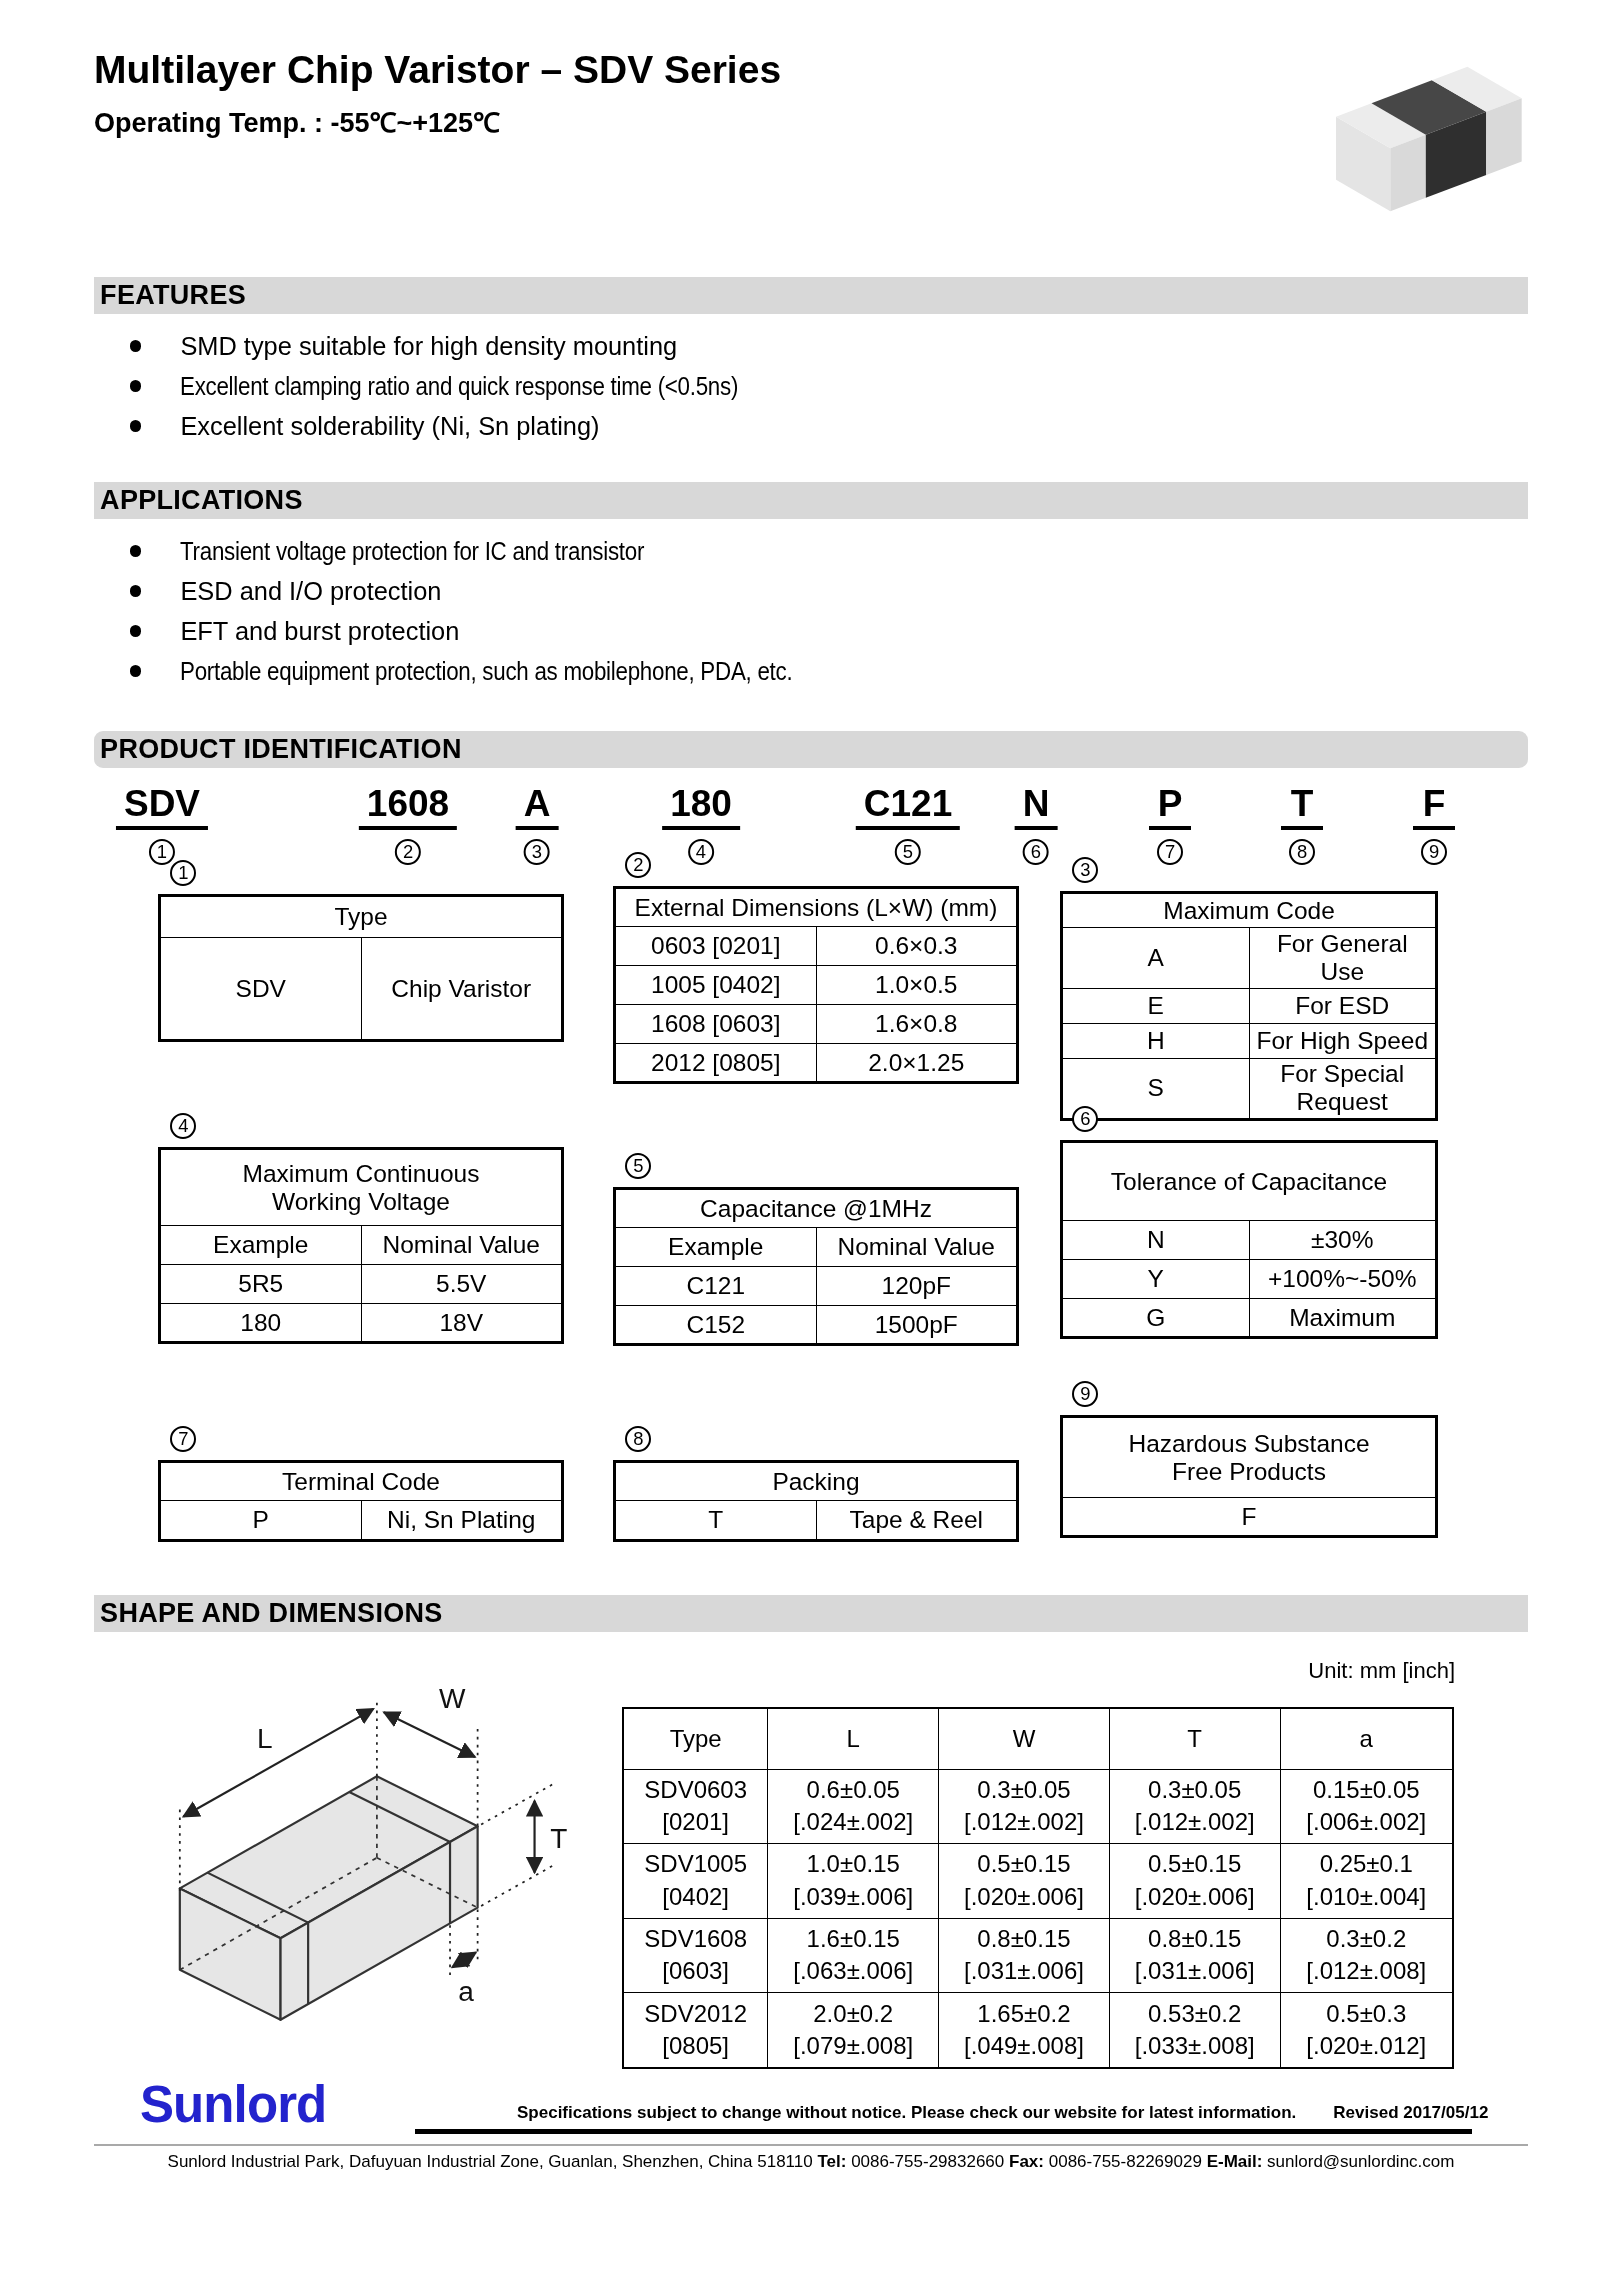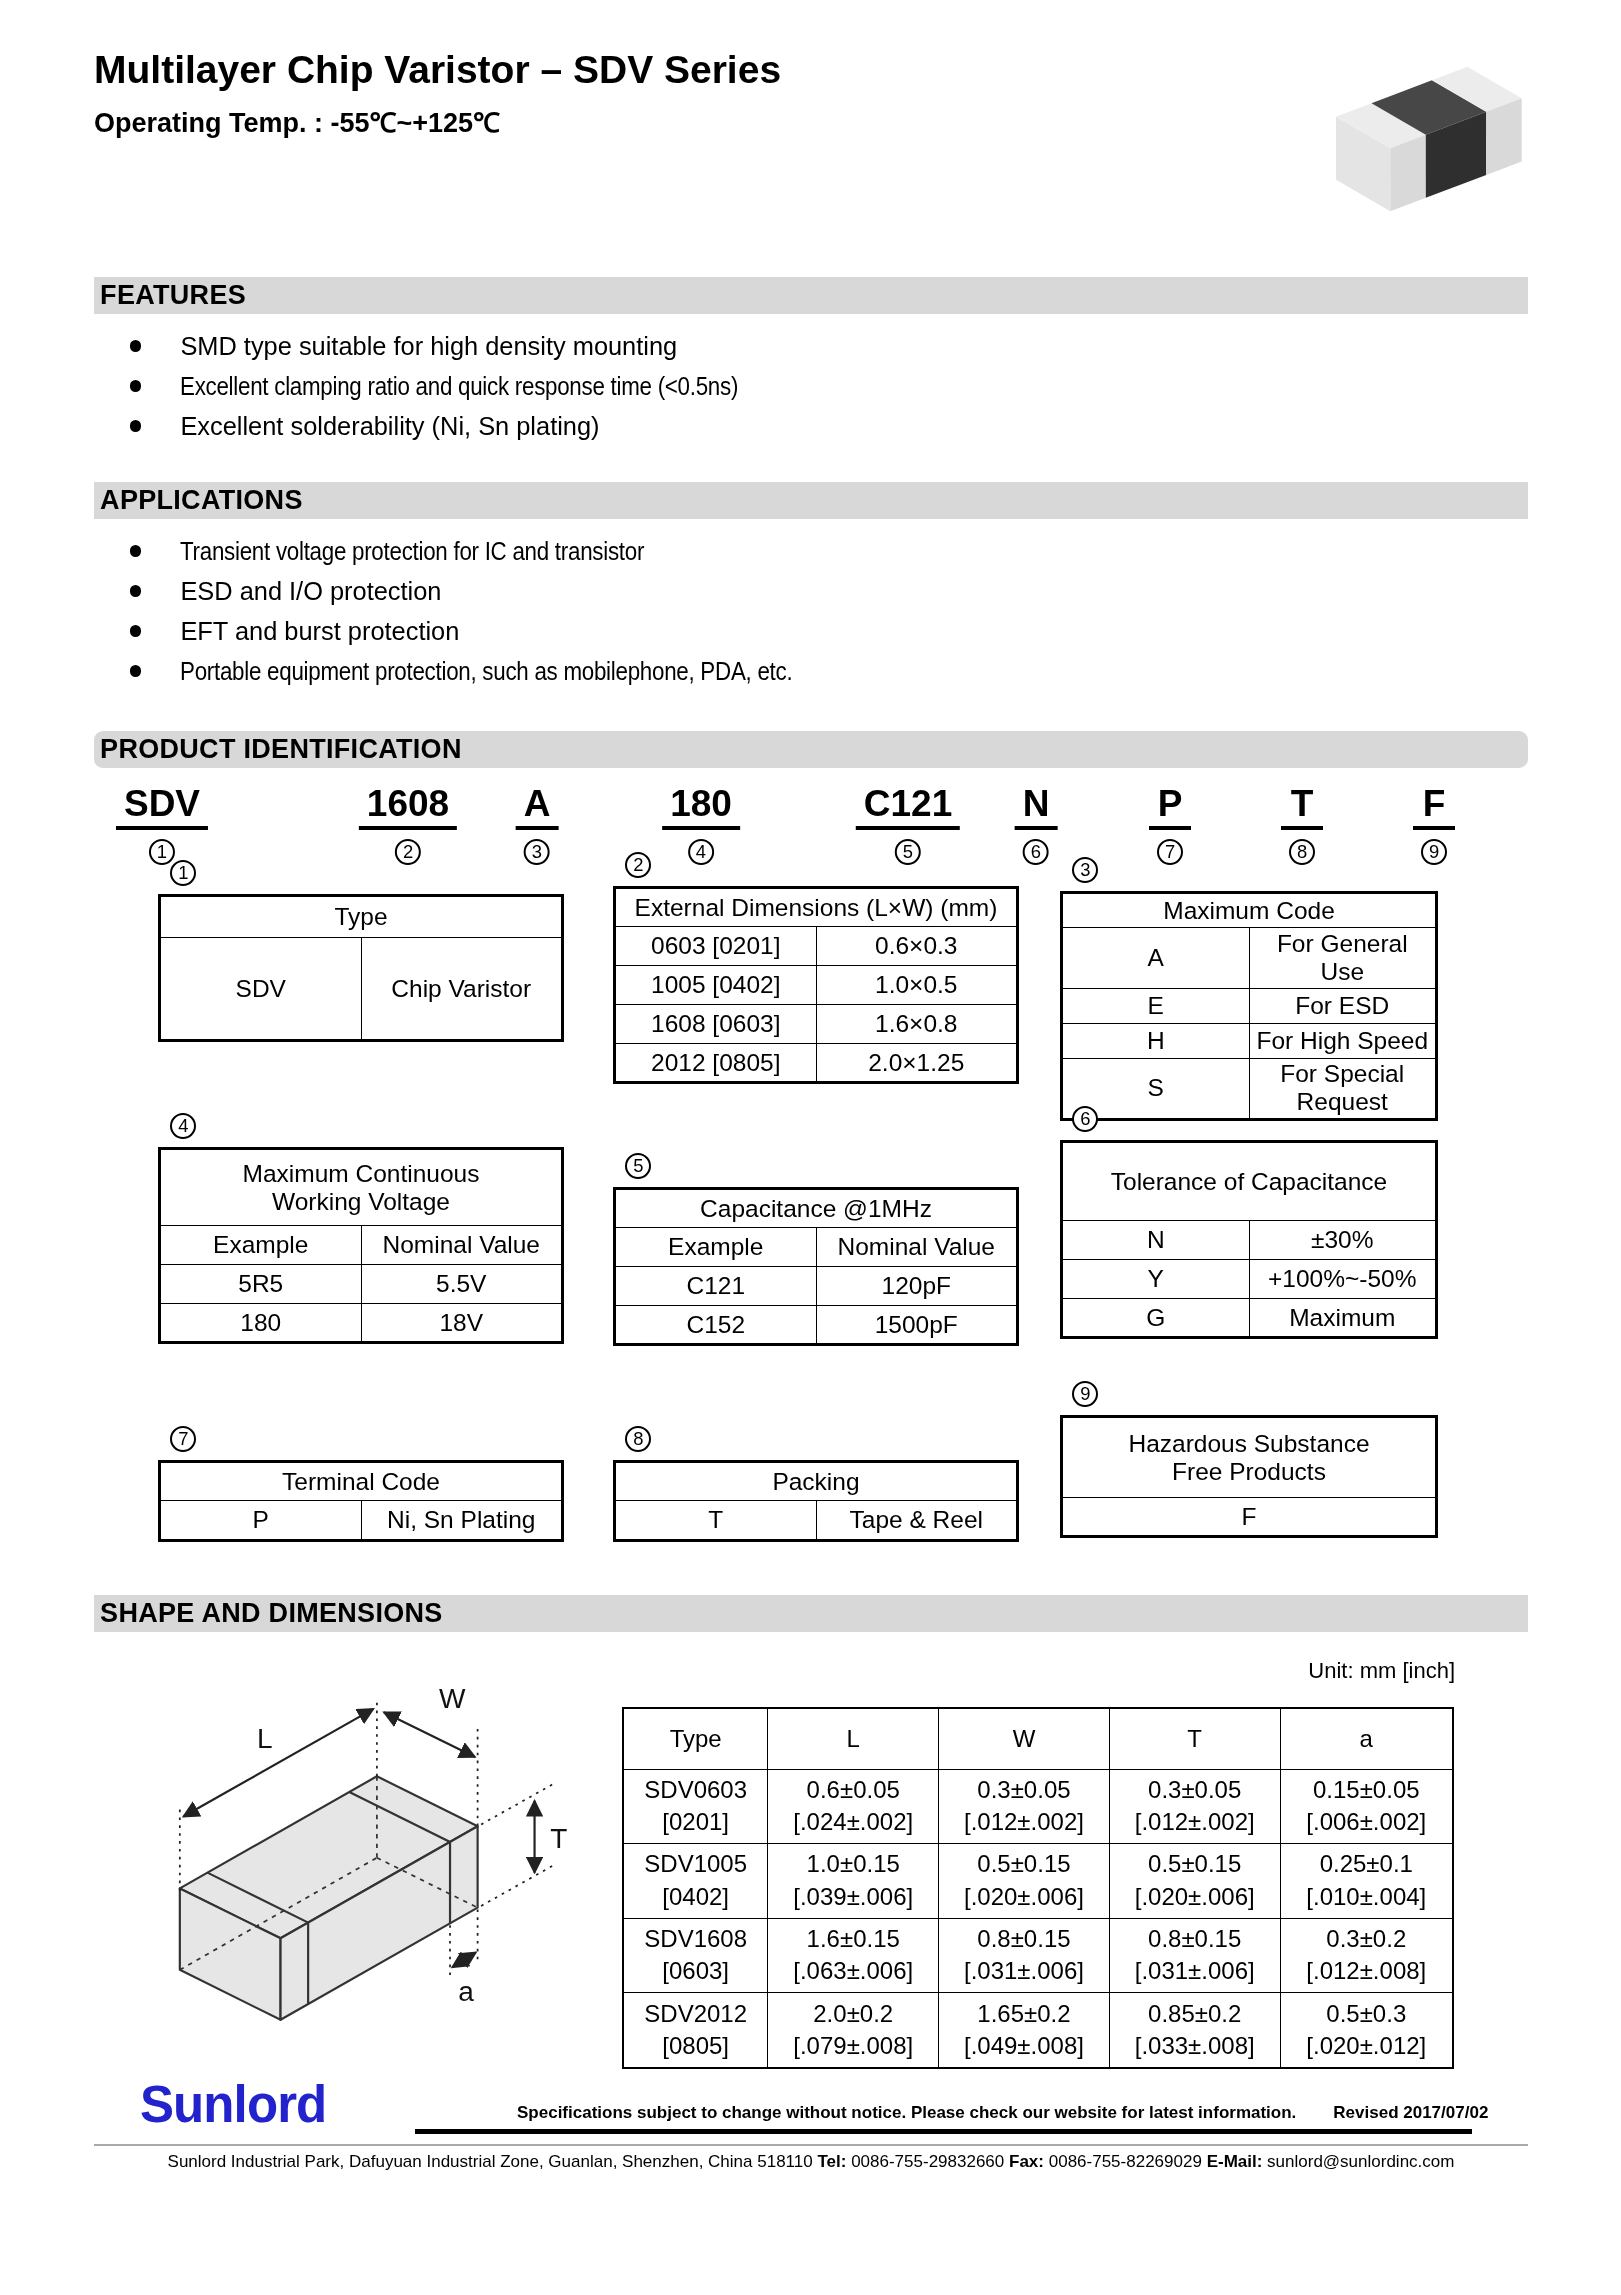--- a/index.html
+++ b/index.html
@@ -483,34 +483,34 @@
         </td>
     <td>
           <div>2.0±0.2</div>
           <div>[.079±.008]</div>
         </td>
     <td>
           <div>1.65±0.2</div>
           <div>[.049±.008]</div>
         </td>
     <td>
-          <div>0.85±0.2</div>
+          <div>0.53±0.2</div>
           <div>[.033±.008]</div>
         </td>
     <td>
           <div>0.5±0.3</div>
           <div>[.020±.012]</div>
         </td>
   </tr>
 </tbody>
   </table>
 
 <div class="abs logo" style="left:140px; top:2075px; color:#2323cd;">Sunlord</div>
 <div class="abs foot-note" style="left:517px; top:2103px;">
-  <span>Specifications subject to change without notice. Please check our website for latest information.</span><span class="revised">Revised 2017/07/02</span>
+  <span>Specifications subject to change without notice. Please check our website for latest information.</span><span class="revised">Revised 2017/05/12</span>
 </div>
 <div class="abs thickline" style="left:415px; top:2129px; width:1057px;"></div>
 <div class="abs thinline" style="left:94px; top:2144px; width:1434px;"></div>
 <div class="abs address" style="left:94px; top:2152px; width:1434px;">
   <span>Sunlord Industrial Park, Dafuyuan Industrial Zone, Guanlan, Shenzhen, China 518110</span>
   <b>Tel:</b> <span>0086-755-29832660</span>
   <b>Fax:</b> <span>0086-755-82269029</span>
   <b>E-Mail:</b> <span>sunlord@sunlordinc.com</span>
 </div>
 

